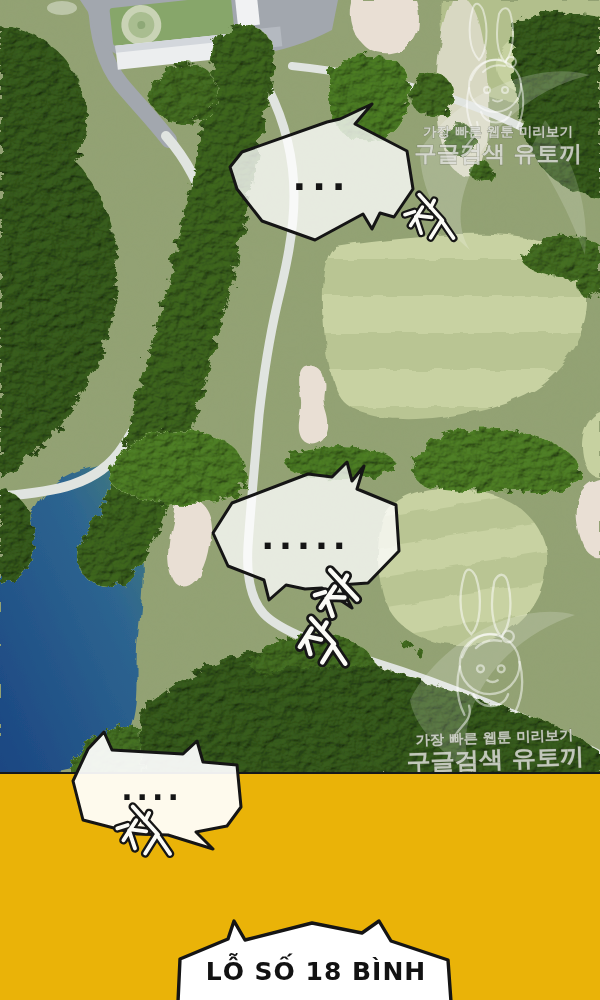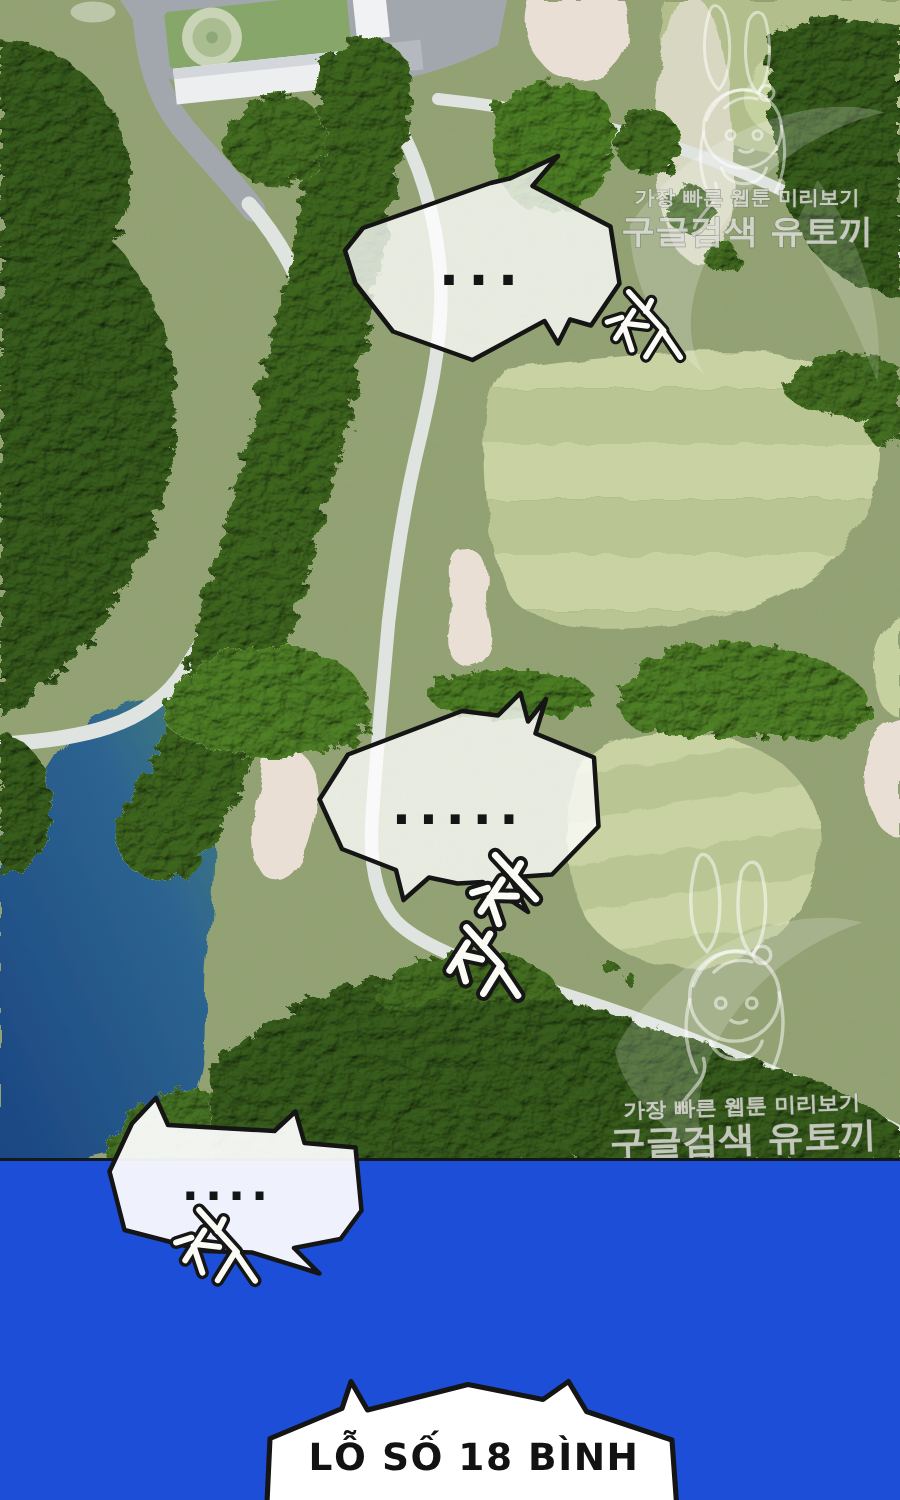--- a/index.html
+++ b/index.html
@@ -1,16 +1,16 @@
 <!DOCTYPE html>
 <html><head>
 <meta charset="utf-8">
 <style>
   html,body{margin:0;padding:0;background:#ffffff}
-  .page{position:relative;width:600px;height:1000px;margin:0 auto;overflow:hidden;background:#1d4ed8}
+  .page{position:relative;width:600px;height:1000px;margin:0 auto;overflow:hidden;background:#eab308}
   svg{display:block}
   text{font-family:"DejaVu Sans","Liberation Sans",sans-serif}
   .dots{font-weight:700;fill:#141414}
   .dialogue{font-weight:700;fill:#121212;letter-spacing:1px}
   .bubble{fill:rgba(255,255,255,0.78);stroke-width:3;stroke-linejoin:round}
   .bubble-solid{fill:rgba(255,255,255,0.93);stroke-width:3;stroke-linejoin:round}
   .bubble-white{fill:#ffffff;stroke-width:3.4;stroke-linejoin:round}
   .sfx-black{fill:none;stroke-width:11;stroke-linecap:round;stroke-linejoin:round}
   .sfx-white{fill:none;stroke-width:5;stroke-linecap:round;stroke-linejoin:round}
   .wm-text{font-weight:700;fill:rgba(255,255,255,0.66);stroke:rgba(98,104,84,0.55);stroke-width:0.8;paint-order:stroke}

